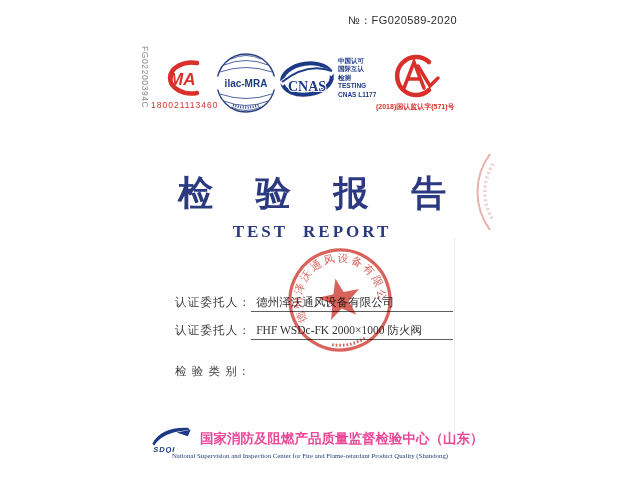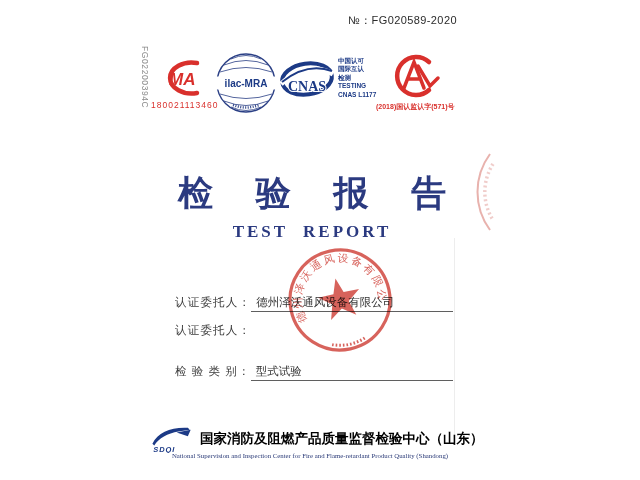--- a/index.html
+++ b/index.html
@@ -41,21 +41,21 @@
 
   .page-fold{left:454px;top:238px;width:1px;height:205px;background:#ededed;}
 
   
   .seal{left:272px;top:232px;opacity:.82;mix-blend-mode:multiply;}
   .stamp-partial{left:448px;top:150px;opacity:.8;mix-blend-mode:multiply;}
 
   
   .footer-row{left:150px;top:425px;width:340px;display:flex;align-items:center;gap:6px;}
   .footer-cn{font-family:"Liberation Serif",serif;font-size:13.5px;font-weight:bold;
-    color:#000000;white-space:nowrap;letter-spacing:0;}
+    color:#ec4899;white-space:nowrap;letter-spacing:0;}
   .footer-en{left:140px;top:452px;width:340px;text-align:center;
     font-family:"Liberation Serif",serif;font-size:6.8px;color:#2a3a77;}
 </style>
 </head>
 <body>
 
 <div class="abs report-no">
   <span>№：</span><span>FG020589-2020</span>
 </div>
 
@@ -113,24 +113,24 @@
   <path d="M 42,4 A 64 64 0 0 0 42,80" fill="none" stroke="#dd8d86" stroke-width="2" opacity=".85"></path>
   <path d="M 45,14 A 52 52 0 0 0 45,70" fill="none" stroke="#dd8d86" stroke-width="3.5" stroke-dasharray="2,2.6" opacity=".55"></path>
 </svg>
 
 <div class="abs field-row" style="top:295px">
   <span class="field-label">认证委托人：</span>
   <span class="field-value">德州泽沃通风设备有限公司</span>
 </div>
 <div class="abs field-row" style="top:323px">
   <span class="field-label">认证委托人：</span>
+  <span class="field-value">FHF WSDc-FK 2000×1000 防火阀</span>
 </div>
 <div class="abs field-row" style="top:364px">
   <span class="field-label">检 验 类 别：</span>
-  <span class="field-value">型式试验</span>
 </div>
 
 <div class="abs page-fold"></div>
 
 <svg class="abs seal" width="136" height="136" viewBox="-68 -68 136 136">
   <g transform="rotate(-12)">
     <circle r="50" fill="none" stroke="#cf4038" stroke-width="3.2"></circle>
     <polygon points="0,-22 -5.2,-7.1 -20.9,-6.8 -8.4,2.7 -12.9,17.8 0,8.8 12.9,17.8 8.4,2.7 20.9,-6.8 5.2,-7.1" fill="#cf4038"></polygon>
     <defs>
       <path id="sealArc" d="M -36.2,13.2 A 38.5 38.5 0 1 1 36.2,13.2" fill="none"></path>

